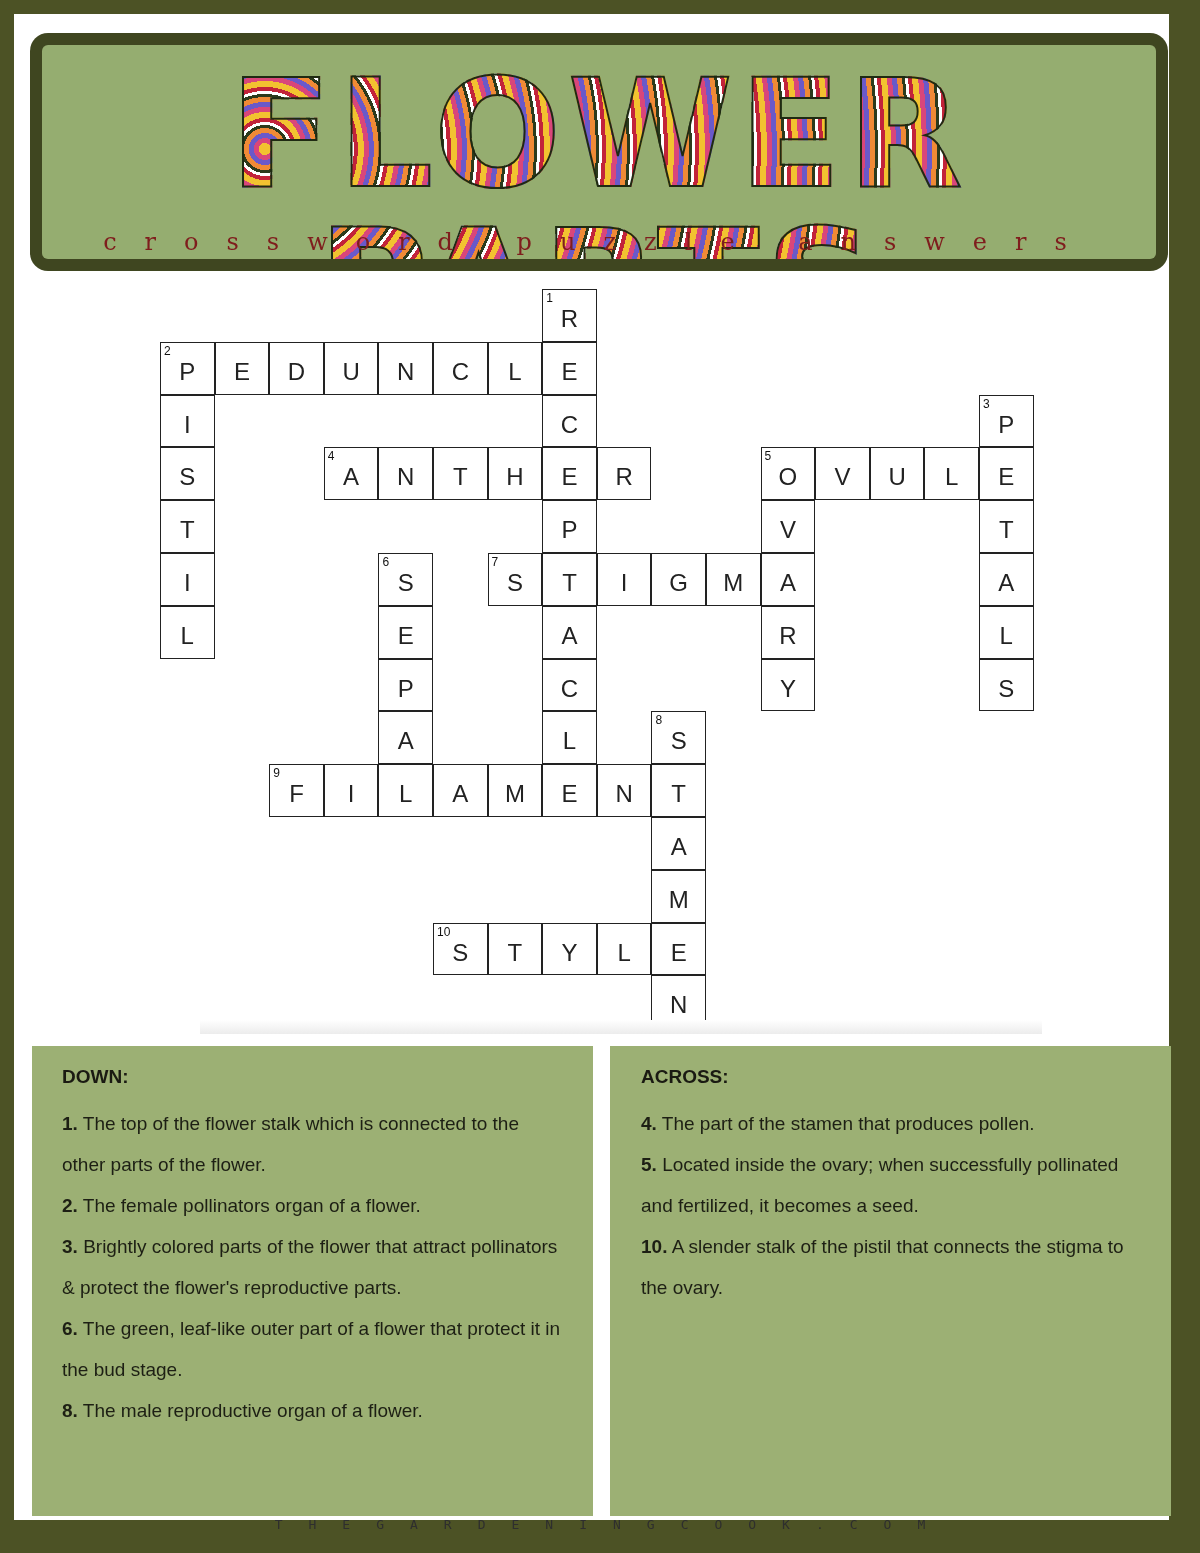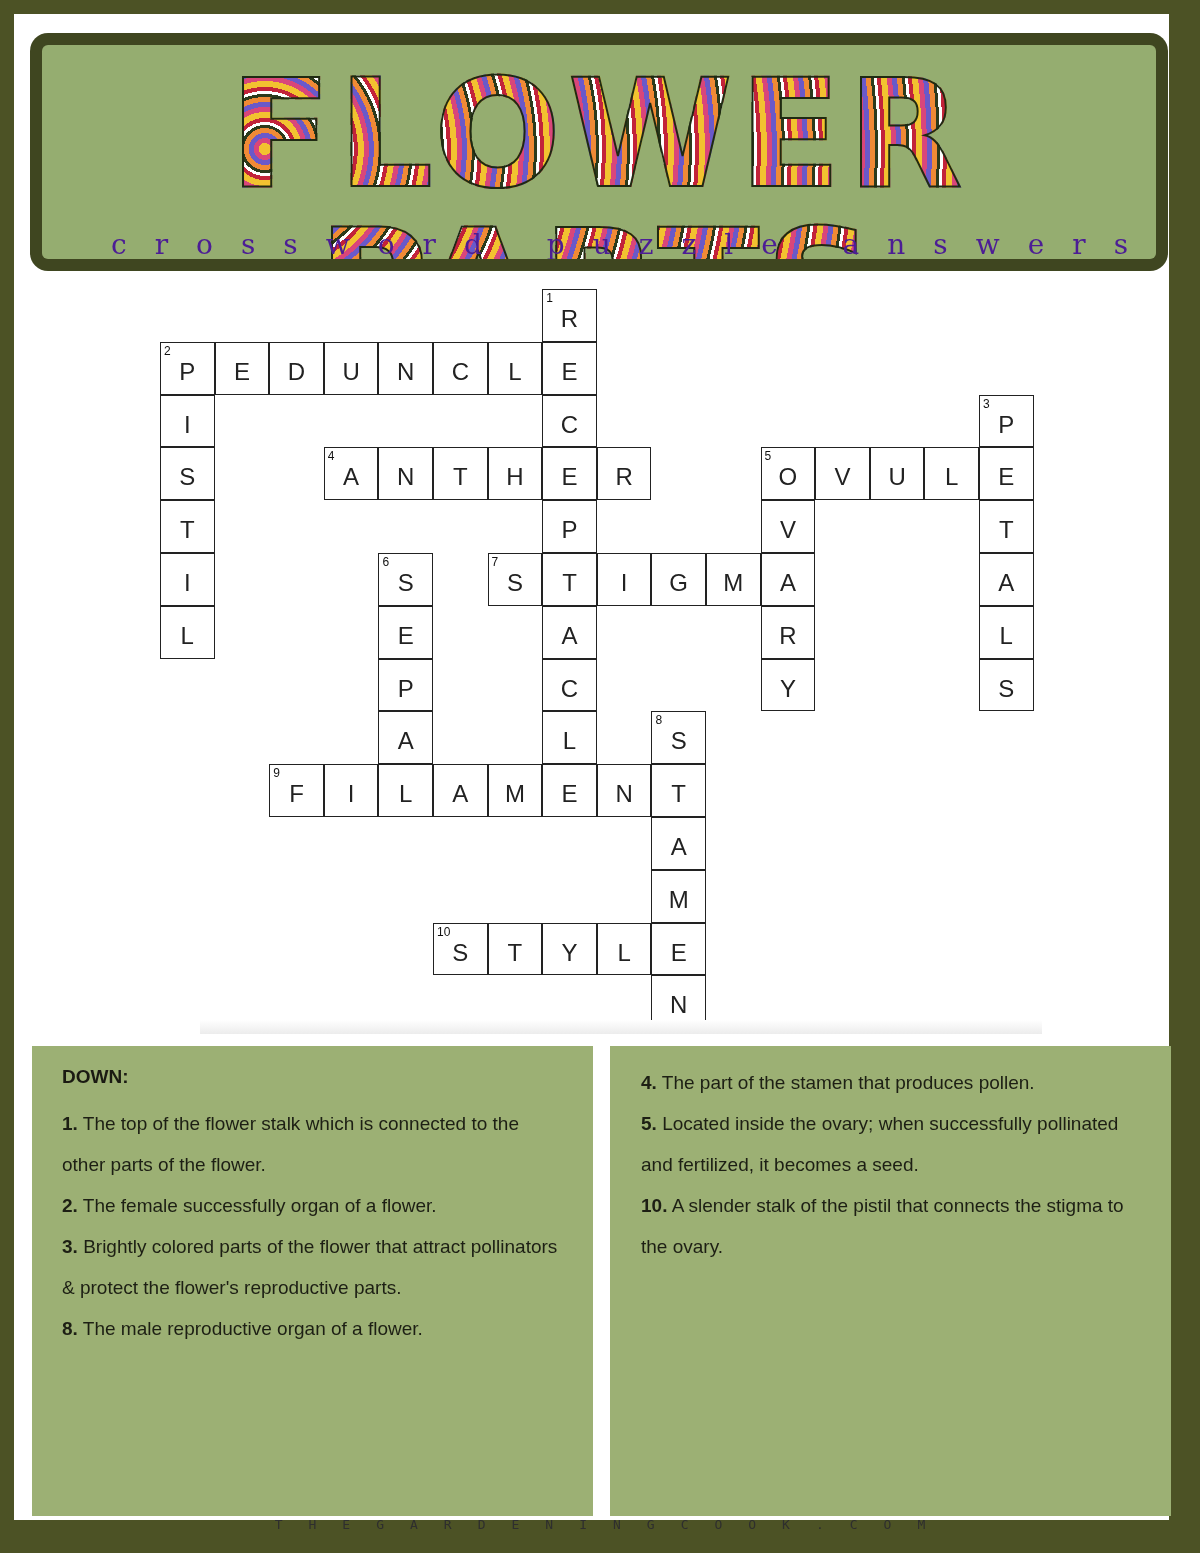--- a/index.html
+++ b/index.html
@@ -5,21 +5,21 @@
   html, body { margin:0; padding:0; }
   body { width:1200px; height:1553px; background:#4c5225; position:relative; overflow:hidden; font-family:"Liberation Sans", sans-serif; }
   .page { position:absolute; left:14px; top:14px; width:1155px; height:1506px; background:#ffffff; }
   .banner { position:absolute; left:30px; top:33px; width:1138px; height:238px; background:#3f4620; border-radius:18px; }
   .banner-inner { position:absolute; left:12px; top:12px; right:12px; bottom:12px; background:#95ad70; border-radius:6px; overflow:hidden; }
   .title { position:absolute; left:0; right:0; top:14px; text-align:center; font-family:"DejaVu Sans", sans-serif; font-weight:bold; font-size:150px; line-height:150px; letter-spacing:6px;
     color:#b8445a;
     background: repeating-radial-gradient(circle at 20% 30%, #f2c230 0 6px, #d9467a 6px 11px, #6a59c9 11px 16px, #f08a36 16px 21px, #2c3a1c 21px 24px, #ffffff 24px 27px, #c2233a 27px 31px);
     -webkit-background-clip:text; background-clip:text; -webkit-text-fill-color:transparent;
     -webkit-text-stroke:2px #1f2a12; }
-  .subtitle { position:absolute; left:0; right:0; top:183px; text-align:right; font-family:"DejaVu Serif", serif; font-size:28px; color:#4c1d95; letter-spacing:28px; }
+  .subtitle { position:absolute; left:0; right:0; top:183px; text-align:center; font-family:"DejaVu Serif", serif; font-size:24px; color:#7f1d1d; letter-spacing:28px; }
   .grid-area { position:absolute; left:0; top:0; width:1200px; height:1040px; }
   .fade { position:absolute; left:200px; top:1020px; width:842px; height:14px; background:linear-gradient(#ffffff, #ececec); }
   .cell { position:absolute; width:54.6px; height:52.8px; box-sizing:border-box; border:1.6px solid #222; background:#fff; }
   .cell .num { position:absolute; left:3px; top:1px; font-size:12px; color:#111; }
   .cell .ltr { position:absolute; left:0; right:0; top:15px; text-align:center; font-size:24px; color:#222; }
   .clue-box { position:absolute; top:1046px; height:470px; background:#9cb074; box-sizing:border-box; padding:16px 28px 16px 30px; }
   .clue-box.down { left:32px; width:561px; }
   .clue-box.across { left:610px; width:561px; padding-left:31px; }
   .clue-head { font-weight:bold; font-size:19px; color:#1a1a12; line-height:30px; margin-bottom:11px; }
   .clue { font-size:19px; color:#1d1f14; line-height:41px; }
@@ -244,27 +244,29 @@
     <div class="cell" style="left: 596.8px; top: 922.6px;">
       <span class="ltr">L</span>
     </div>
   </div>
 <div class="fade"></div>
 
 <div class="clue-box down">
   <div class="clue-head">DOWN:</div>
   <div id="down-list">
       <div class="clue"><b>1.</b><span> The top of the flower stalk which is connected to the other parts of the flower.</span></div>
-      <div class="clue"><b>2.</b><span> The female successfully organ of a flower.</span></div>
+      <div class="clue"><b>2.</b><span> The female pollinators organ of a flower.</span></div>
       <div class="clue"><b>3.</b><span> Brightly colored parts of the flower that attract pollinators &amp; protect the flower's reproductive parts.</span></div>
+      <div class="clue"><b>6.</b><span> The green, leaf-like outer part of a flower that protect it in the bud stage.</span></div>
       <div class="clue"><b>8.</b><span> The male reproductive organ of a flower.</span></div>
     </div>
 </div>
 
 <div class="clue-box across">
+  <div class="clue-head">ACROSS:</div>
   <div id="across-list">
       <div class="clue"><b>4.</b><span> The part of the stamen that produces pollen.</span></div>
       <div class="clue"><b>5.</b><span> Located inside the ovary; when successfully pollinated and fertilized, it becomes a seed.</span></div>
       <div class="clue"><b>10.</b><span> A slender stalk of the pistil that connects the stigma to the ovary.</span></div>
     </div>
 </div>
 
 <div class="footer">THEGARDENINGCOOK.COM</div>
 
 </body></html>

